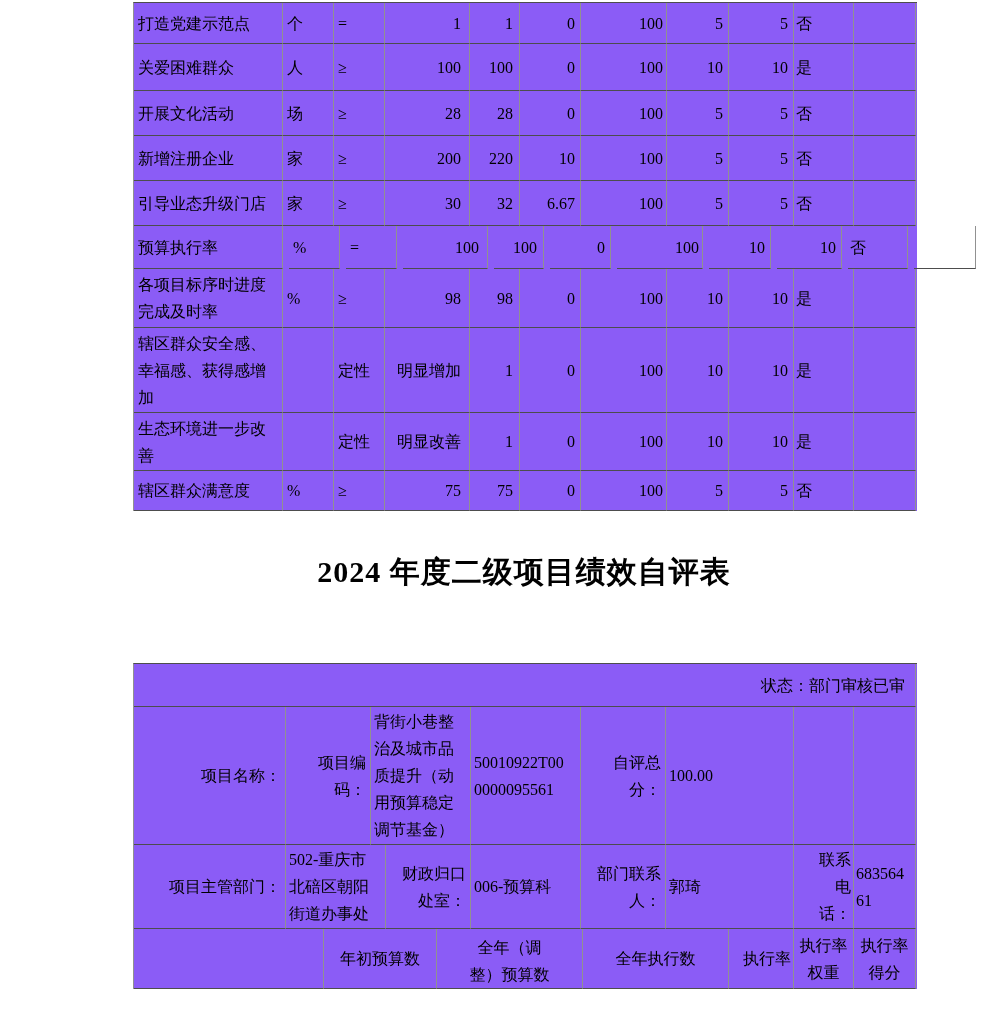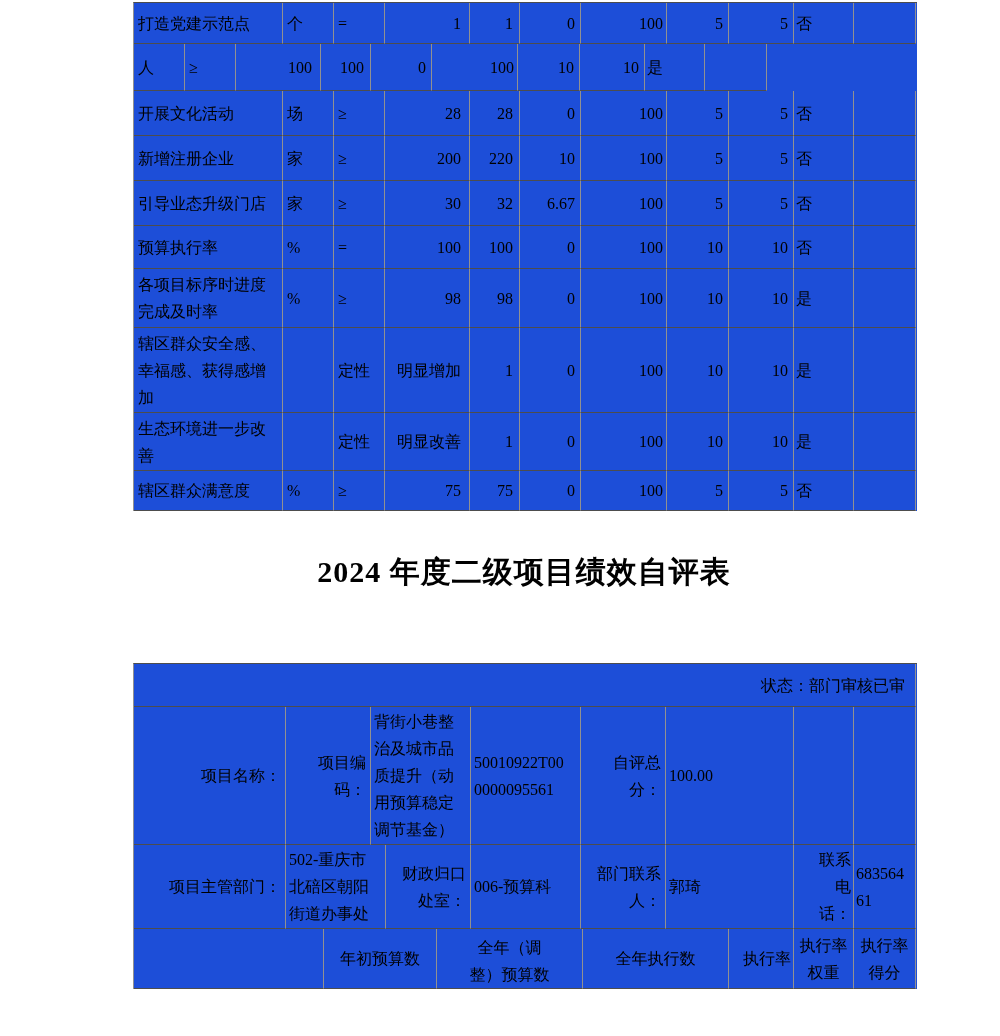--- a/index.html
+++ b/index.html
@@ -1,21 +1,21 @@
 <!DOCTYPE html>
 <html><head>
 <meta charset="utf-8">
 <style>
   html,body{margin:0;padding:0;}
   body{
     width:1000px;height:1036px;overflow:hidden;background:#ffffff;color:#000;
     font-family:"Liberation Serif","DejaVu Serif",serif;font-size:16px;position:relative;
   }
   .page{position:absolute;left:0;top:0;width:1000px;height:1036px;}
-  .tbl{position:absolute;width:783px;border-top:1px solid #4d4d4d;border-left:1px solid #919191;background:#1d4ed8;}
+  .tbl{position:absolute;width:783px;border-top:1px solid #4d4d4d;border-left:1px solid #919191;background:#8b5cf6;}
   .row{display:flex;}
   .c{
     box-sizing:border-box;flex:0 0 auto;
     border-right:1px solid #919191;border-bottom:1px solid #4d4d4d;
     display:flex;align-items:center;overflow:hidden;line-height:27px;
   }
   
   .cn{width:149px;padding:0 4px;}
   .cu{width:51px;padding-left:4px;}
   .co{width:51px;padding-left:4px;}
@@ -55,20 +55,21 @@
     <div class="c ct">1</div>
     <div class="c ca">1</div>
     <div class="c cd">0</div>
     <div class="c cr">100</div>
     <div class="c cw">5</div>
     <div class="c cs">5</div>
     <div class="c cf">否</div>
     <div class="c cx"></div>
   </div>
       <div class="row" style="height: 47px;">
+    <div class="c cn">关爱困难群众</div>
     <div class="c cu">人</div>
     <div class="c co">≥</div>
     <div class="c ct">100</div>
     <div class="c ca">100</div>
     <div class="c cd">0</div>
     <div class="c cr">100</div>
     <div class="c cw">10</div>
     <div class="c cs">10</div>
     <div class="c cf">是</div>
     <div class="c cx"></div>
@@ -105,21 +106,21 @@
     <div class="c co">≥</div>
     <div class="c ct">30</div>
     <div class="c ca">32</div>
     <div class="c cd">6.67</div>
     <div class="c cr">100</div>
     <div class="c cw">5</div>
     <div class="c cs">5</div>
     <div class="c cf">否</div>
     <div class="c cx"></div>
   </div>
-      <div class="row" style="height: 43px;">
+      <div class="row" style="height: 43px; gap: 6px;">
     <div class="c cn">预算执行率</div>
     <div class="c cu">%</div>
     <div class="c co">=</div>
     <div class="c ct">100</div>
     <div class="c ca">100</div>
     <div class="c cd">0</div>
     <div class="c cr">100</div>
     <div class="c cw">10</div>
     <div class="c cs">10</div>
     <div class="c cf">否</div>

